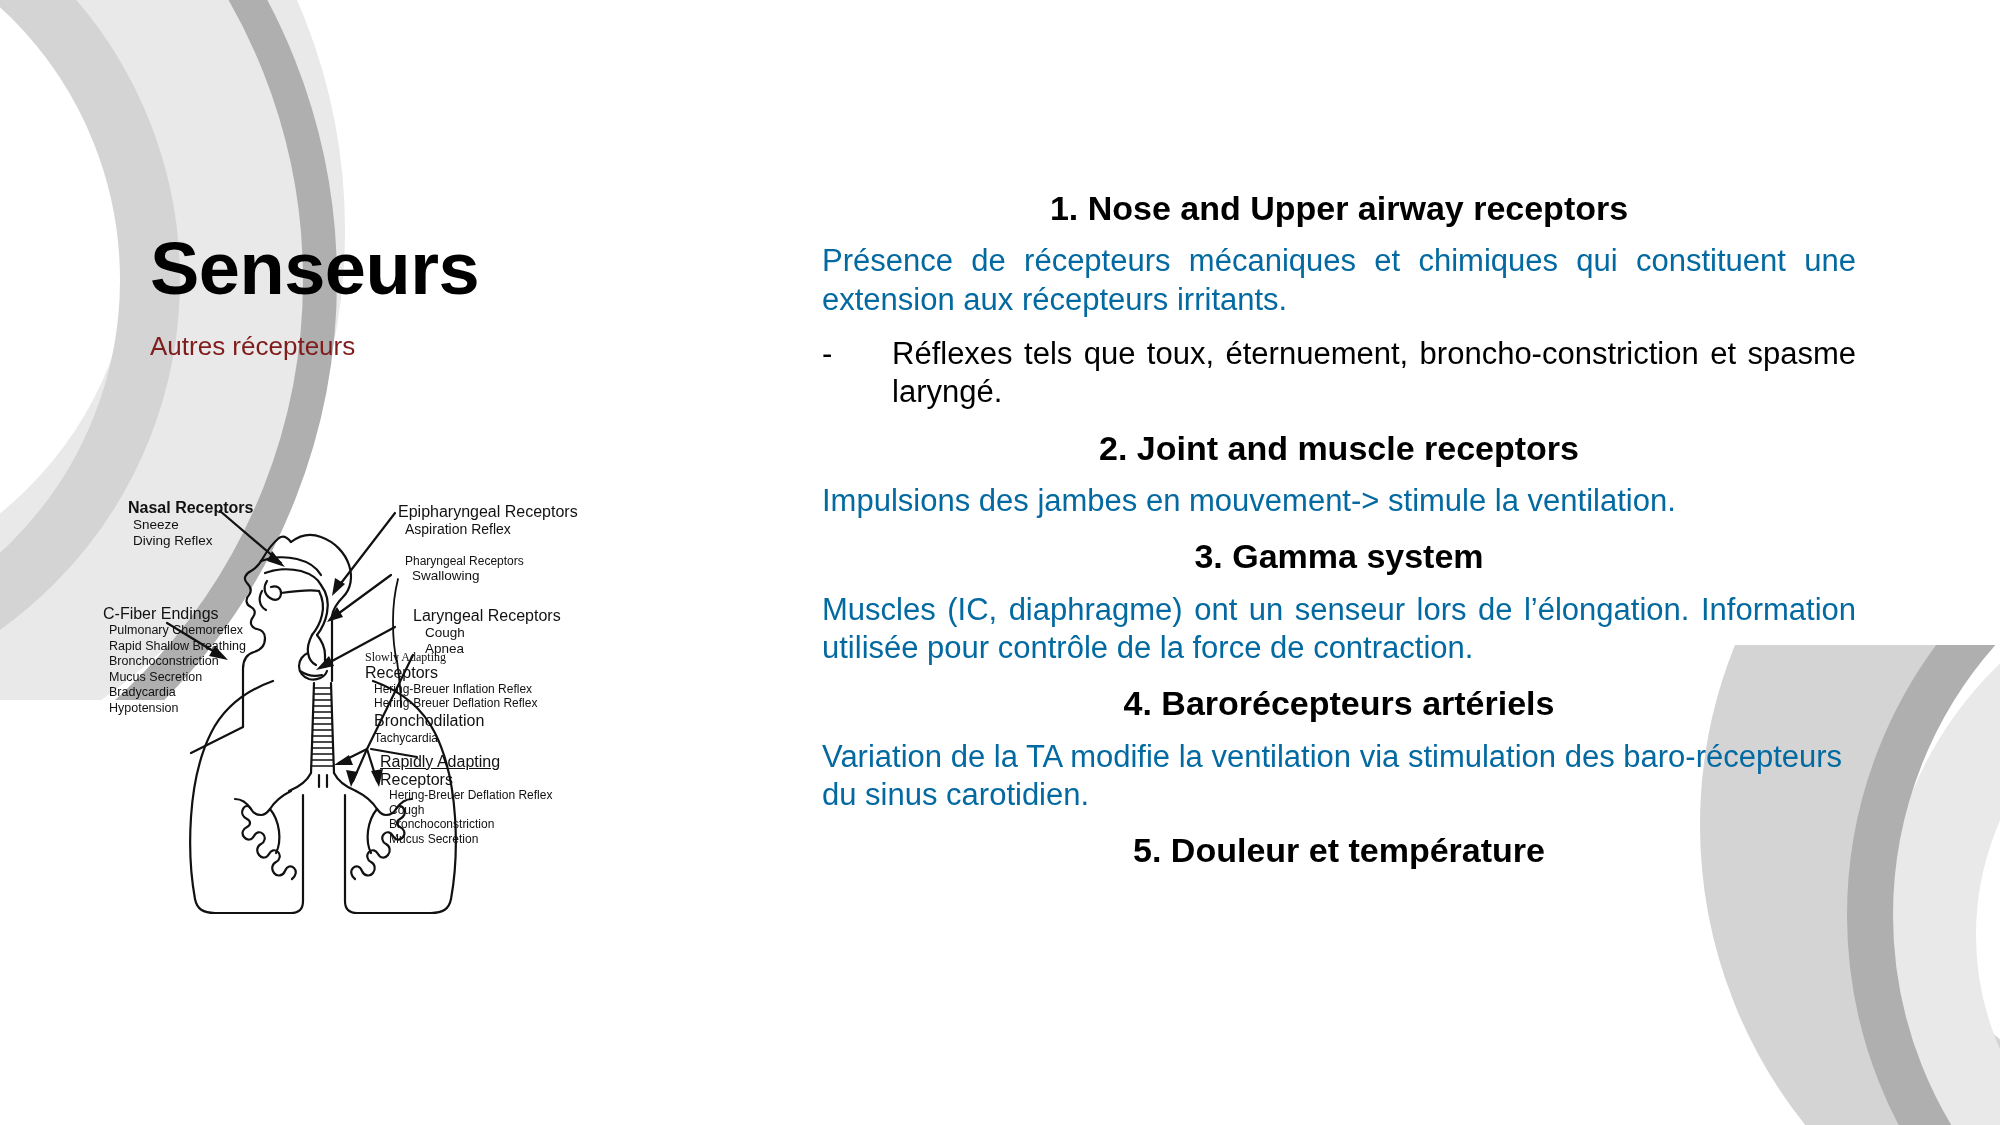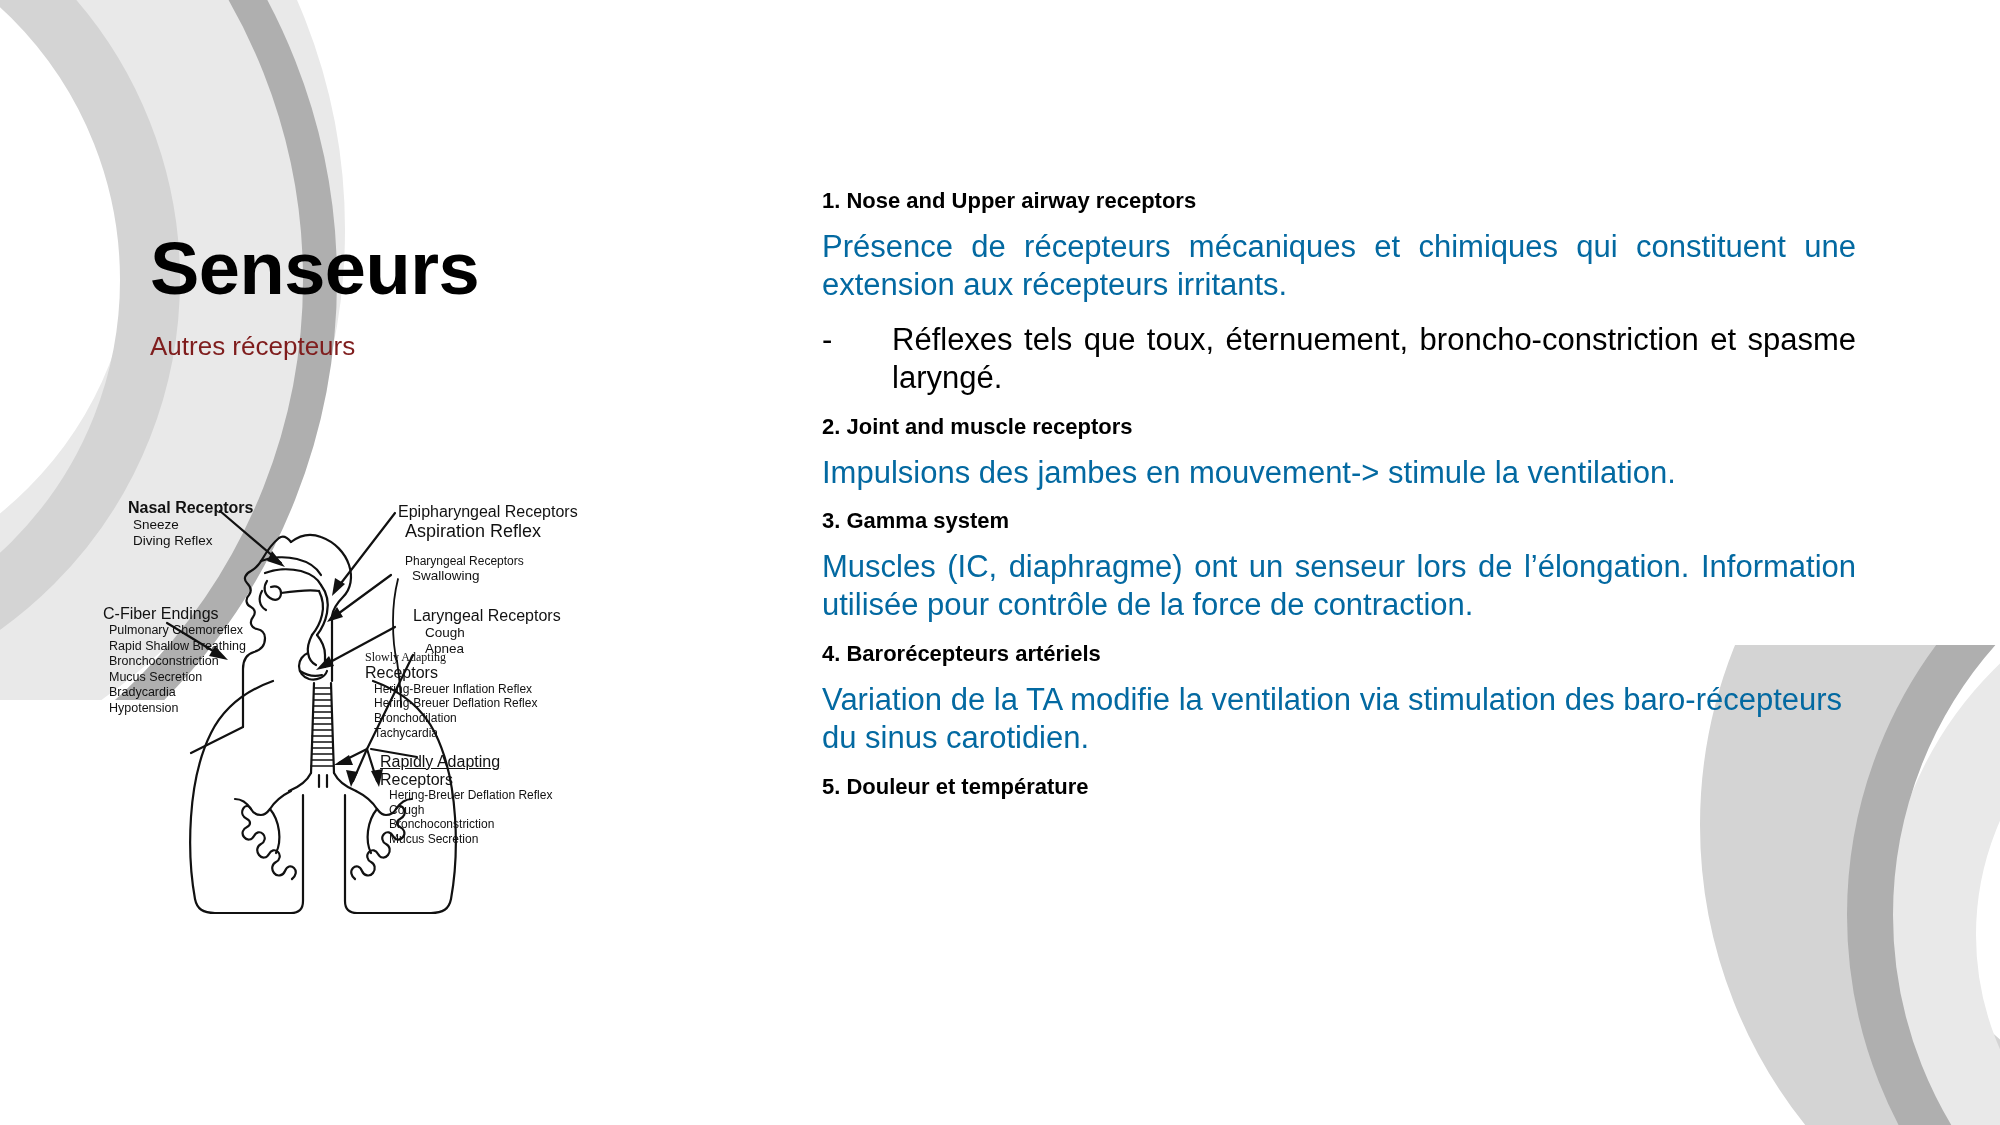--- a/index.html
+++ b/index.html
@@ -66,25 +66,26 @@
   .diagram svg { display: block; }
 
   
   .right-col {
     position: absolute;
     left: 822px;
     top: 188px;
     width: 1034px;
   }
   .heading {
-    font-size: 22px;
+    font-size: 34px;
     font-weight: bold;
     color: #000000;
     margin: 0 0 14px 0;
     line-height: 1.18;
+    text-align: center;
   }
   .para {
     font-size: 31px;
     color: #0369a1;
     margin: 0 0 16px 0;
     line-height: 1.24;
     text-align: justify;
     text-justify: inter-word;
   }
   .para.last-left { text-align: left; }
@@ -266,40 +267,40 @@
     <div style="position:absolute;left:0;top:0;width:600px;height:430px;">
 
       <div style="position:absolute;left:33px;top:4px;font-family:'Liberation Sans',sans-serif;color:#111;">
         <div style="font-size:16px;font-weight:bold;line-height:1.12;">Nasal Receptors</div>
         <div style="font-size:13.5px;line-height:1.2;padding-left:5px;">Sneeze</div>
         <div style="font-size:13.5px;line-height:1.2;padding-left:5px;">Diving Reflex</div>
       </div>
 
       <div style="position:absolute;left:303px;top:8px;font-family:'Liberation Sans',sans-serif;color:#111;">
         <div style="font-size:16px;line-height:1.12;">Epipharyngeal Receptors</div>
-        <div style="font-size:18px;line-height:1.2;padding-left:7px;">Aspiration Reflex</div>
+        <div style="font-size:14px;line-height:1.2;padding-left:7px;">Aspiration Reflex</div>
       </div>
 
       <div style="position:absolute;left:310px;top:60px;font-family:'Liberation Sans',sans-serif;color:#111;">
         <div style="font-size:12px;line-height:1.12;">Pharyngeal Receptors</div>
         <div style="font-size:13.5px;line-height:1.2;padding-left:7px;">Swallowing</div>
       </div>
 
       <div style="position:absolute;left:318px;top:112px;font-family:'Liberation Sans',sans-serif;color:#111;">
         <div style="font-size:16px;line-height:1.12;">Laryngeal Receptors</div>
         <div style="font-size:13.5px;line-height:1.2;padding-left:12px;">Cough</div>
         <div style="font-size:13.5px;line-height:1.2;padding-left:12px;">Apnea</div>
       </div>
 
       <div style="position:absolute;left:270px;top:156px;font-family:'Liberation Sans',sans-serif;color:#111;">
         <div style="font-size:12px;line-height:1.1;font-family:Liberation Serif, serif;">Slowly Adapting</div>
         <div style="font-size:16px;line-height:1.1;">Receptors</div>
         <div style="font-size:12px;line-height:1.22;padding-left:9px;">Hering-Breuer Inflation Reflex</div>
         <div style="font-size:12px;line-height:1.22;padding-left:9px;">Hering-Breuer Deflation Reflex</div>
-        <div style="font-size:12px;line-height:1.22;padding-left:9px;">Bronchodilation</div>
+        <div style="font-size:16px;line-height:1.22;padding-left:9px;">Bronchodilation</div>
         <div style="font-size:12px;line-height:1.22;padding-left:9px;">Tachycardia</div>
       </div>
 
       <div style="position:absolute;left:285px;top:258px;font-family:'Liberation Sans',sans-serif;color:#111;">
         <div style="font-size:16px;line-height:1.1;text-decoration:underline;">Rapidly Adapting</div>
         <div style="font-size:16px;line-height:1.1;">Receptors</div>
         <div style="font-size:12px;line-height:1.22;padding-left:9px;">Hering-Breuer Deflation Reflex</div>
         <div style="font-size:12px;line-height:1.22;padding-left:9px;">Cough</div>
         <div style="font-size:12px;line-height:1.22;padding-left:9px;">Bronchoconstriction</div>
         <div style="font-size:12px;line-height:1.22;padding-left:9px;">Mucus Secretion</div>

